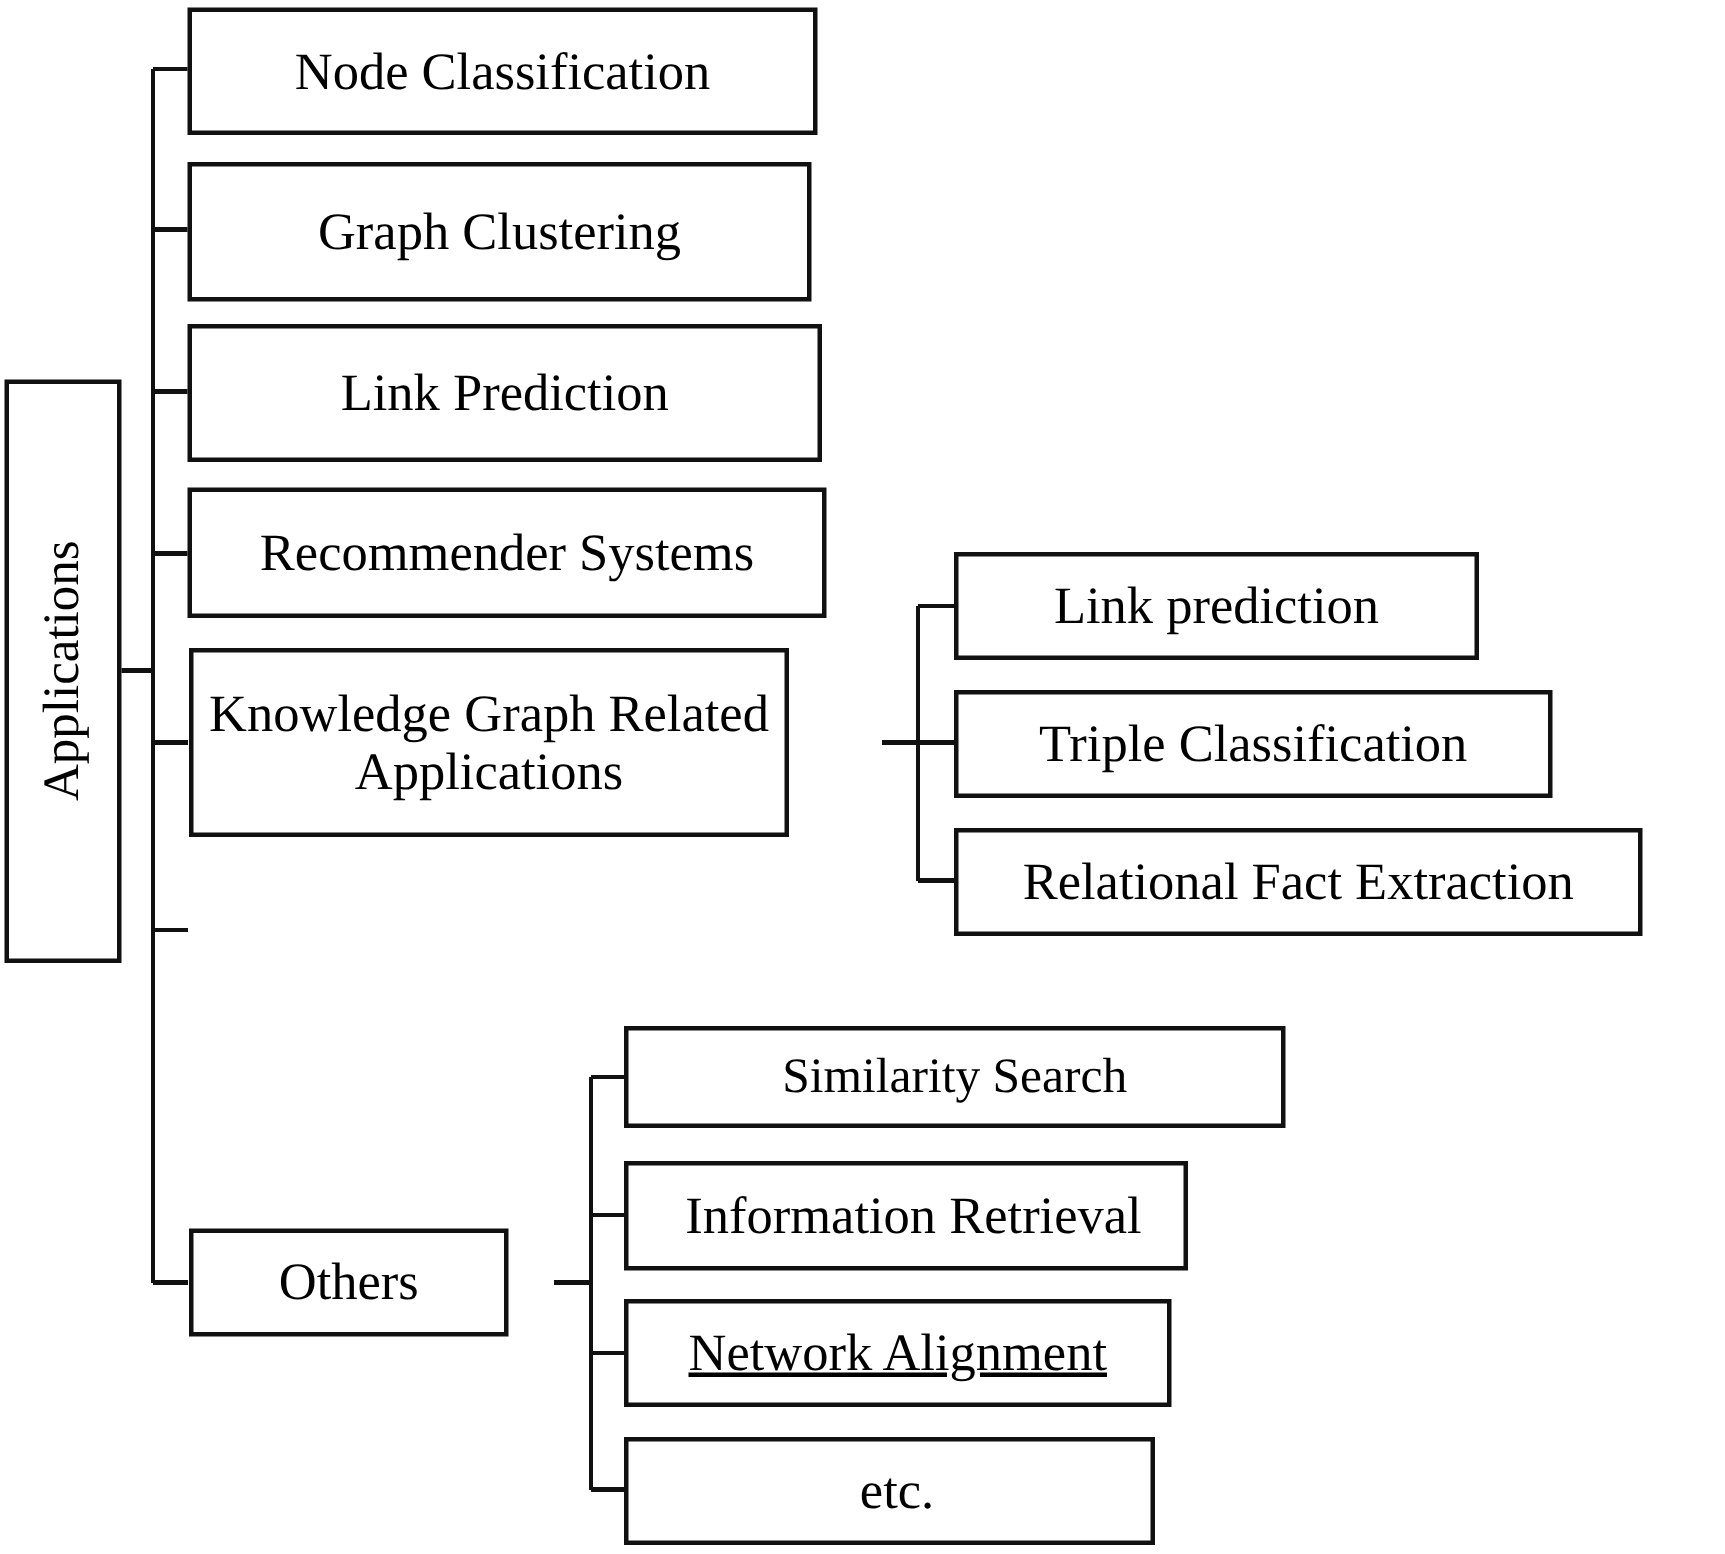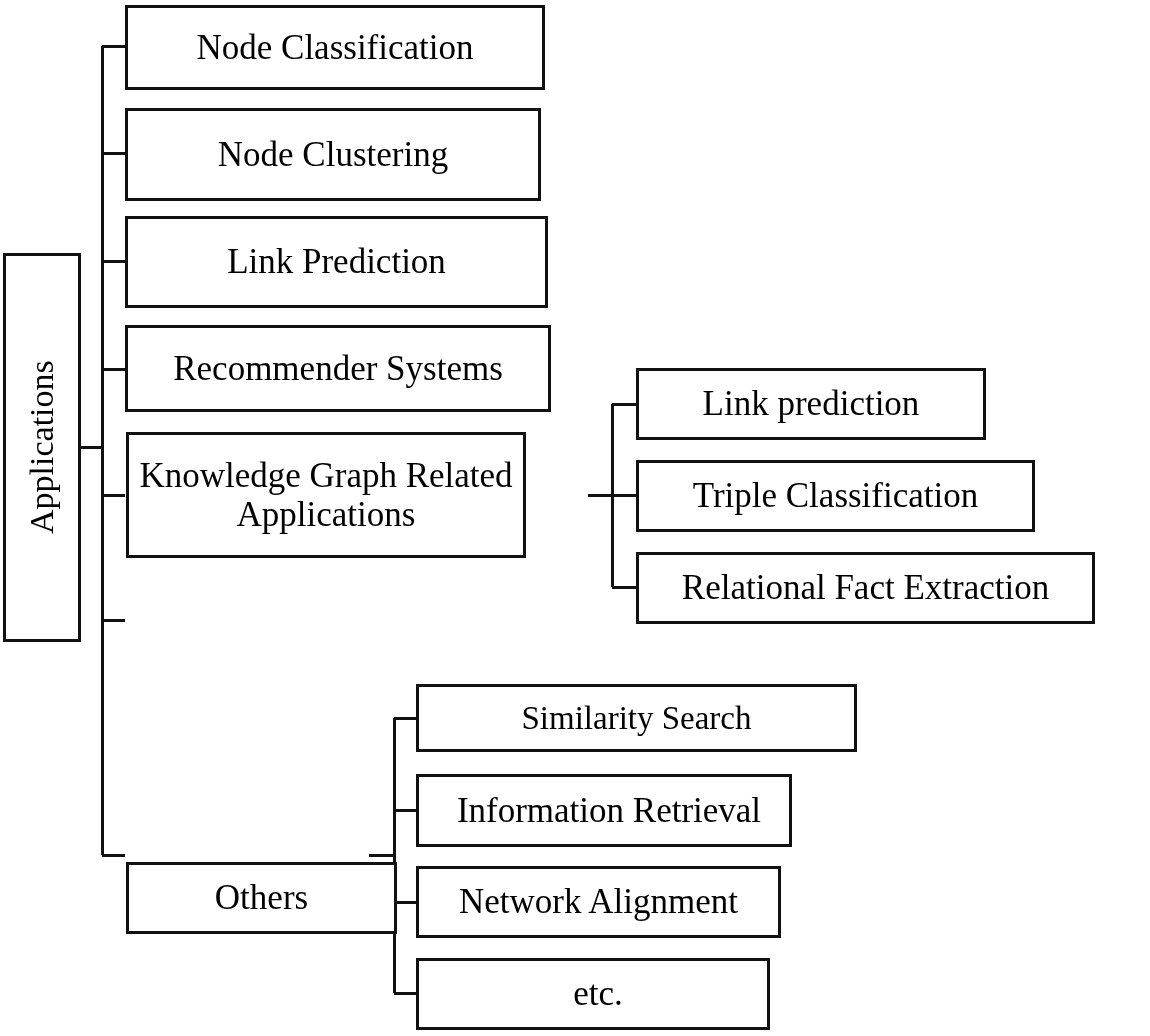--- a/index.html
+++ b/index.html
@@ -85,38 +85,38 @@
 
   <div class="node-box root-box" style="left:3px; top:253px; width:78px; height:389px; font-size:34px;">
     <span class="node-label">Applications</span>
   </div>
 
   <div class="node-box" style="left:125px; top:5px; width:420px; height:85px; font-size:35px;">
     <span class="node-label">Node Classification</span>
   </div>
 
   <div class="node-box" style="left:125px; top:108px; width:416px; height:93px; font-size:35px;">
-    <span class="node-label">Node Clustering</span>
+    <span class="node-label">Graph Clustering</span>
   </div>
 
   <div class="node-box" style="left:125px; top:216px; width:423px; height:92px; font-size:35px;">
     <span class="node-label">Link Prediction</span>
   </div>
 
   <div class="node-box" style="left:125px; top:325px; width:426px; height:87px; font-size:35px;">
     <span class="node-label">Recommender Systems</span>
   </div>
 
   <div class="node-box" style="left:126px; top:432px; width:400px; height:126px; font-size:35px;text-align:center;">
     <span class="node-label">Knowledge Graph Related
 Applications</span>
   </div>
 
 
-  <div class="node-box" style="left:126px; top:819px; width:271px; height:72px; font-size:35px;margin-top:43px;">
+  <div class="node-box" style="left:126px; top:819px; width:213px; height:72px; font-size:35px;">
     <span class="node-label">Others</span>
   </div>
 
   <div class="node-box" style="left:636px; top:368px; width:350px; height:72px; font-size:35px;">
     <span class="node-label">Link prediction</span>
   </div>
 
   <div class="node-box" style="left:636px; top:460px; width:399px; height:72px; font-size:35px;">
     <span class="node-label">Triple Classification</span>
   </div>
@@ -126,21 +126,21 @@
   </div>
 
   <div class="node-box" style="left:416px; top:684px; width:441px; height:68px; font-size:33px;justify-content:center;">
     <span class="node-label">Similarity Search</span>
   </div>
 
   <div class="node-box" style="left:416px; top:774px; width:376px; height:73px; font-size:35px;padding-left:16px;">
     <span class="node-label">Information Retrieval</span>
   </div>
 
-  <div class="node-box" style="left:416px; top:866px; width:365px; height:72px; font-size:35px;">
+  <div class="node-box" style="left:416px; top:866px; width:365px; height:72px; font-size:35px;text-decoration:underline;">
     <span class="node-label">Network Alignment</span>
   </div>
 
   <div class="node-box" style="left:416px; top:958px; width:354px; height:72px; font-size:35px;padding-left:16px;">
     <span class="node-label">etc.</span>
   </div>
 
 </div>
 
 </body></html>

